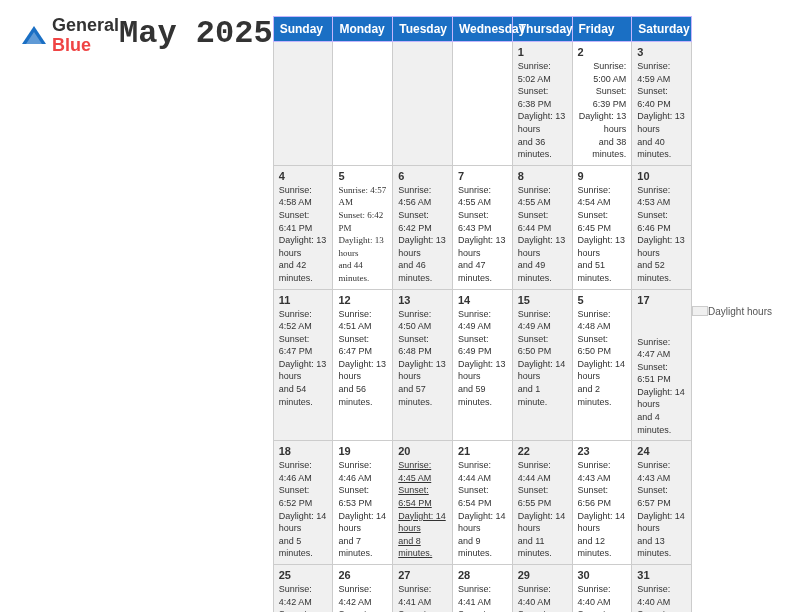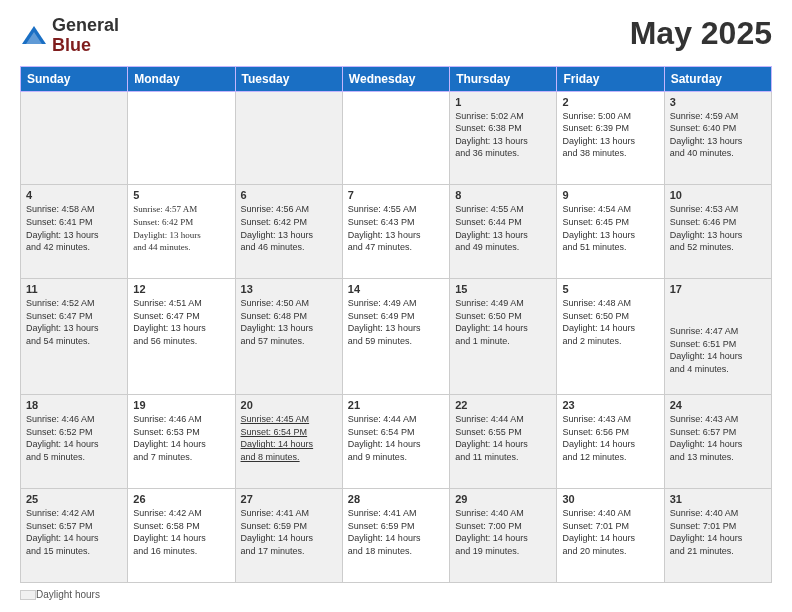--- a/index.html
+++ b/index.html
@@ -8,46 +8,46 @@
       background: #fff;
       width: 792px;
       height: 612px;
       overflow: hidden;
     }
     .page {
       width: 792px;
       height: 612px;
       padding: 16px 20px 12px 20px;
       display: flex;
-      flex-direction: column;
     }
     .header {
       display: flex;
       justify-content: space-between;
       align-items: flex-start;
       margin-bottom: 10px;
     }
     .logo {
       display: flex;
       align-items: center;
       gap: 4px;
     }
     .logo-text {
       font-size: 18px;
       font-weight: bold;
       line-height: 1.1;
     }
     .logo-general { color: #333; }
-    .logo-blue { color: #7f1d1d; }
+    .logo-blue { color: #ef4444; }
     .logo-icon {
       width: 28px;
       height: 28px;
     }
     .title-block {
       text-align: right;
+      font-family: Liberation Mono, monospace;
     }
     .month-title {
       font-size: 32px;
       font-weight: bold;
       color: #333;
       line-height: 1.1;
     }
     .location {
       font-size: 14px;
       color: #555;
@@ -146,21 +146,21 @@
           <td></td>
           <td class="shaded">
             <span class="day-number">1</span>
             <div class="day-detail" style="white-space: pre-line;">Sunrise: 5:02 AM
 Sunset: 6:38 PM
 Daylight: 13 hours
 and 36 minutes.</div>
           </td>
           <td>
             <span class="day-number">2</span>
-            <div class="day-detail" style="white-space: pre-line;">Sunrise: 5:00 AM
+            <div class="day-detail" style="white-space: pre-line; text-align: right;">Sunrise: 5:00 AM
 Sunset: 6:39 PM
 Daylight: 13 hours
 and 38 minutes.</div>
           </td>
           <td class="shaded">
             <span class="day-number">3</span>
             <div class="day-detail" style="white-space: pre-line;">Sunrise: 4:59 AM
 Sunset: 6:40 PM
 Daylight: 13 hours
 and 40 minutes.</div>

